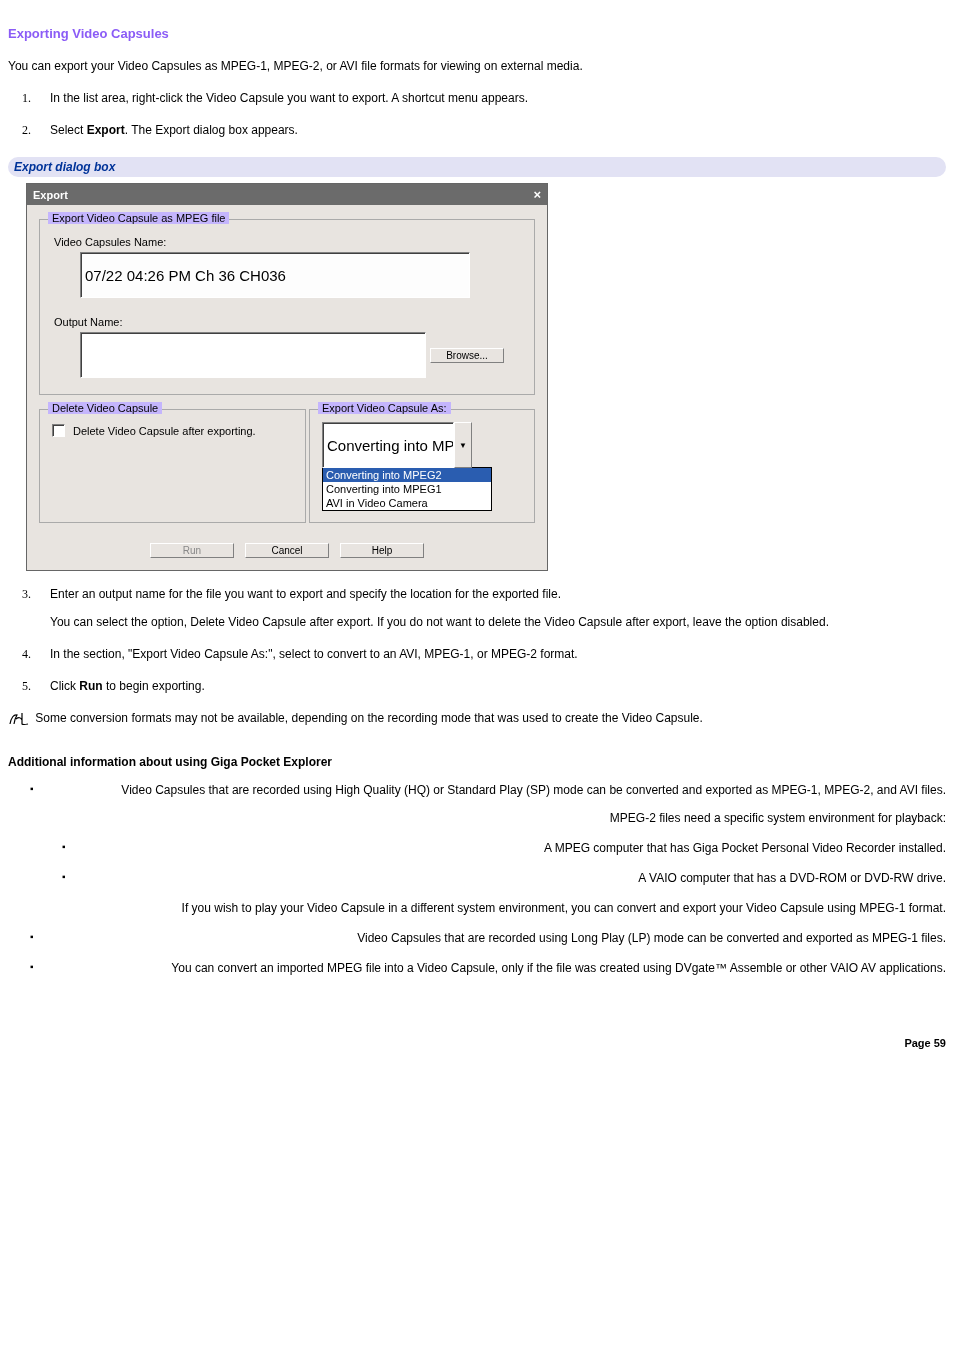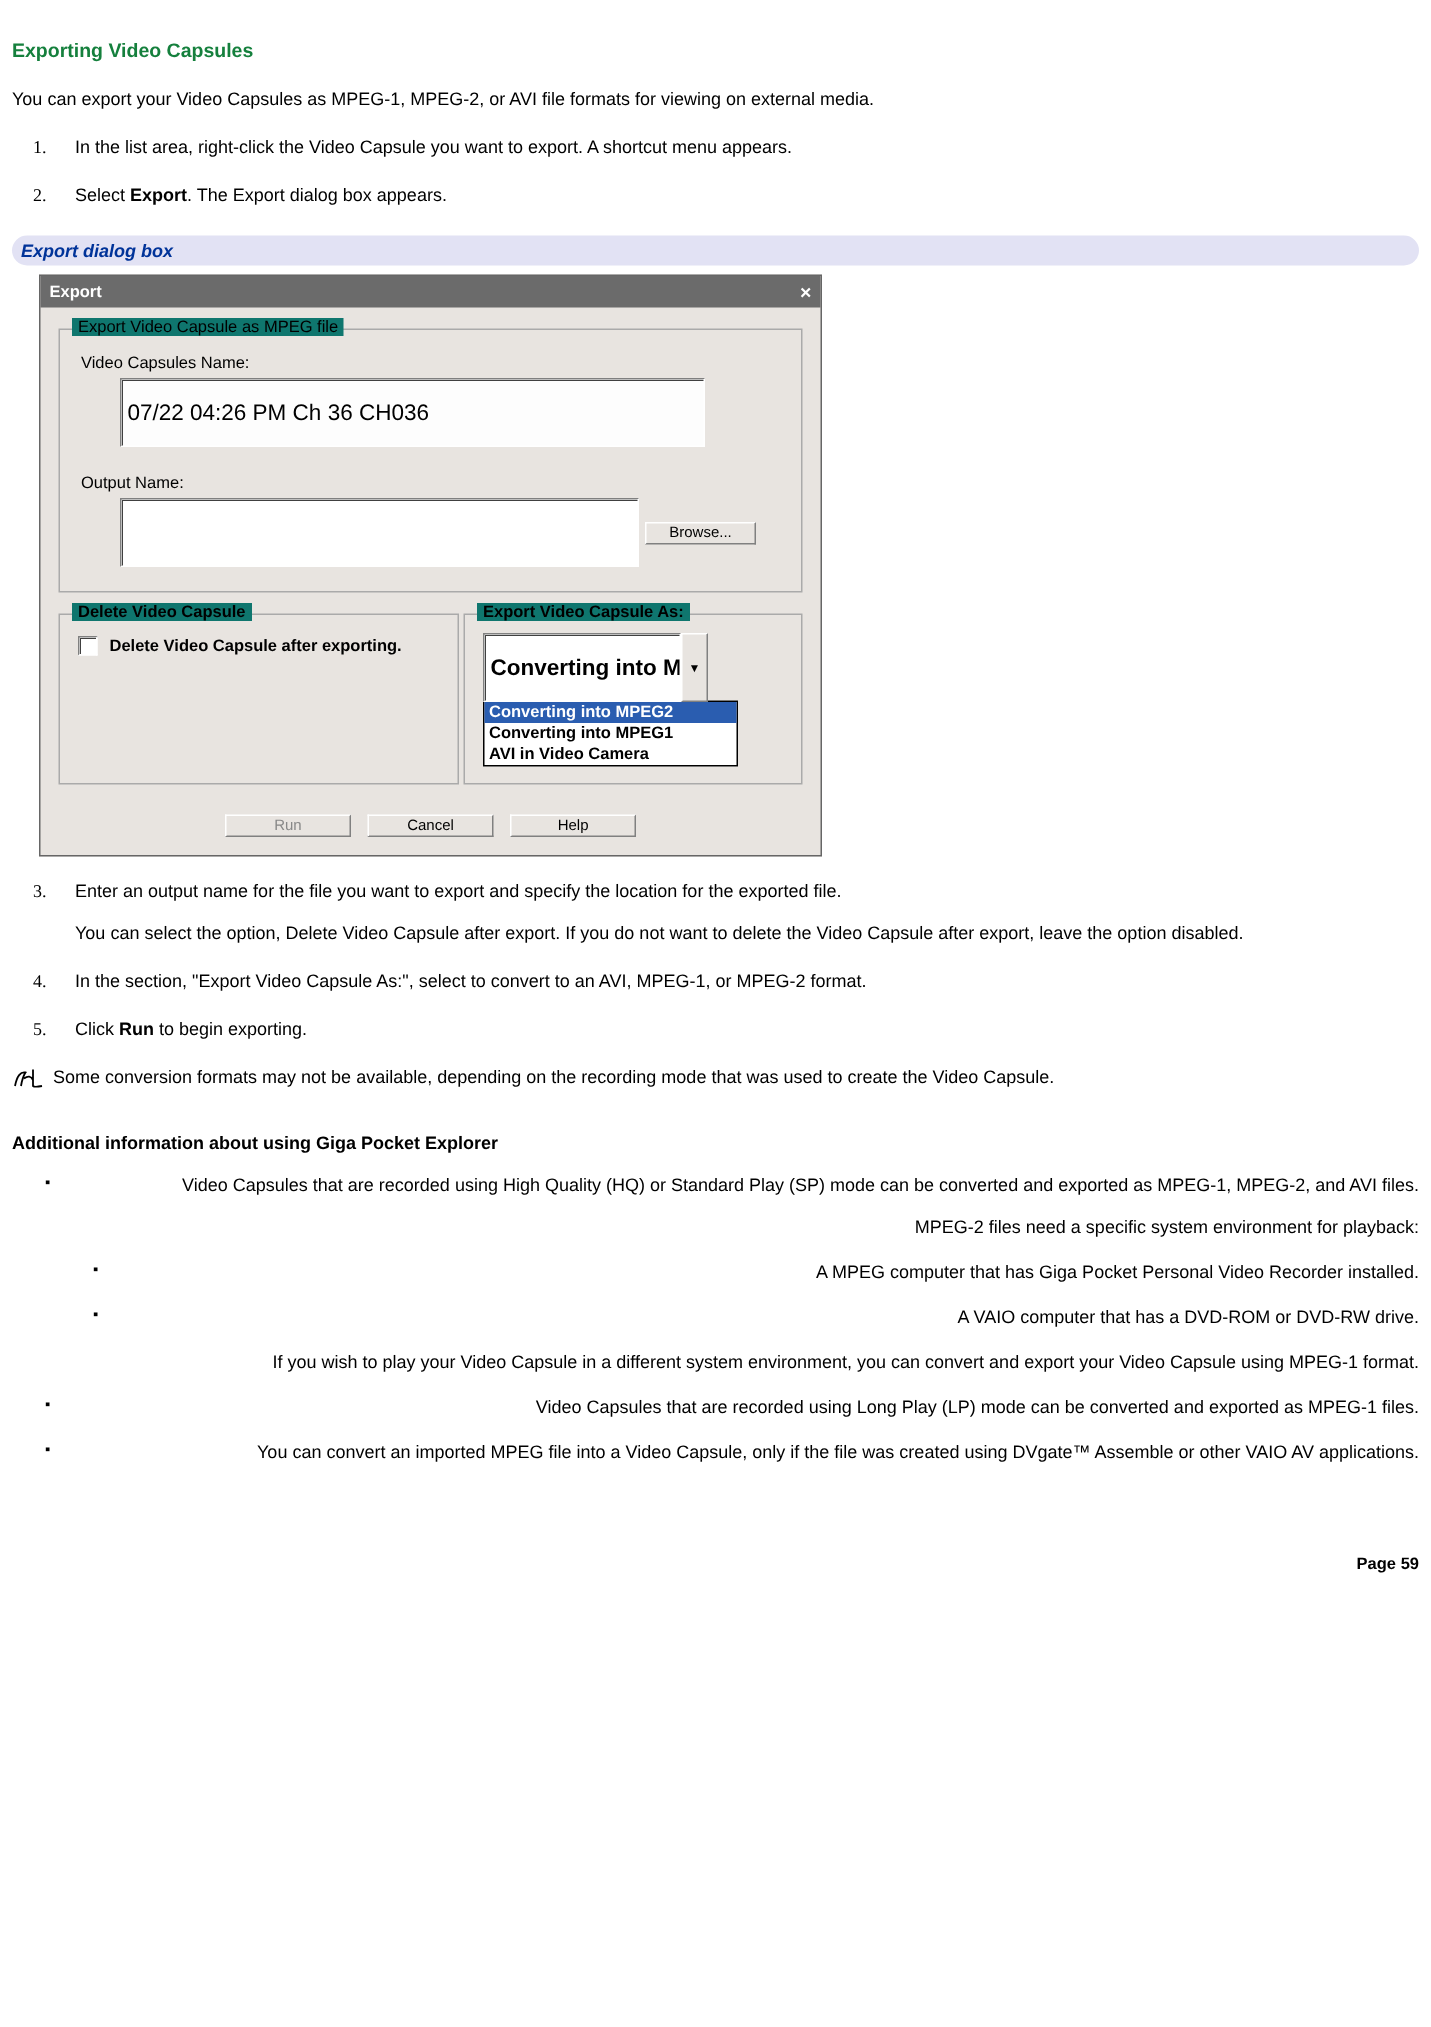--- a/index.html
+++ b/index.html
@@ -5,21 +5,21 @@
   body {
     margin: 0;
     padding: 8px;
     font-family: Verdana, Arial, sans-serif;
     font-size: 12px;
     color: #000;
     width: 954px;
     box-sizing: border-box;
   }
   .heading-blue {
-    color: #15803d;
+    color: #8b5cf6;
     font-weight: bold;
     font-size: 13px;
     margin: 18px 0 16px 0;
   }
   .para {
     margin: 12px 0;
     line-height: 1.5;
   }
   ol.steps {
     list-style: none;
@@ -80,21 +80,21 @@
   .group {
     border: 1px solid #aaa;
     margin: 4px 0 10px 0;
     padding: 12px 12px 14px 12px;
     position: relative;
   }
   .group-label {
     position: absolute;
     top: -8px;
     left: 8px;
-    background: #0f766e;
+    background: #c4b5fd;
     padding: 0 4px;
     font-size: 11px;
   }
   .lbl {
     display: block;
     margin: 4px 0 4px 2px;
   }
   .txtbox {
     display: inline-block;
     background: #fff;
@@ -126,21 +126,20 @@
   .btn.disabled { color: #888; }
   .row {
     display: flex;
     align-items: center;
     gap: 4px;
     margin: 2px 0;
   }
   .two-col {
     display: flex;
     gap: 3px;
-    font-weight: bold;
   }
   .two-col .group { flex: 1; }
   .checkbox {
     display: inline-block;
     width: 11px;
     height: 11px;
     background: #fff;
     border: 1px solid #808080;
     border-right-color: #fff;
     border-bottom-color: #fff;

